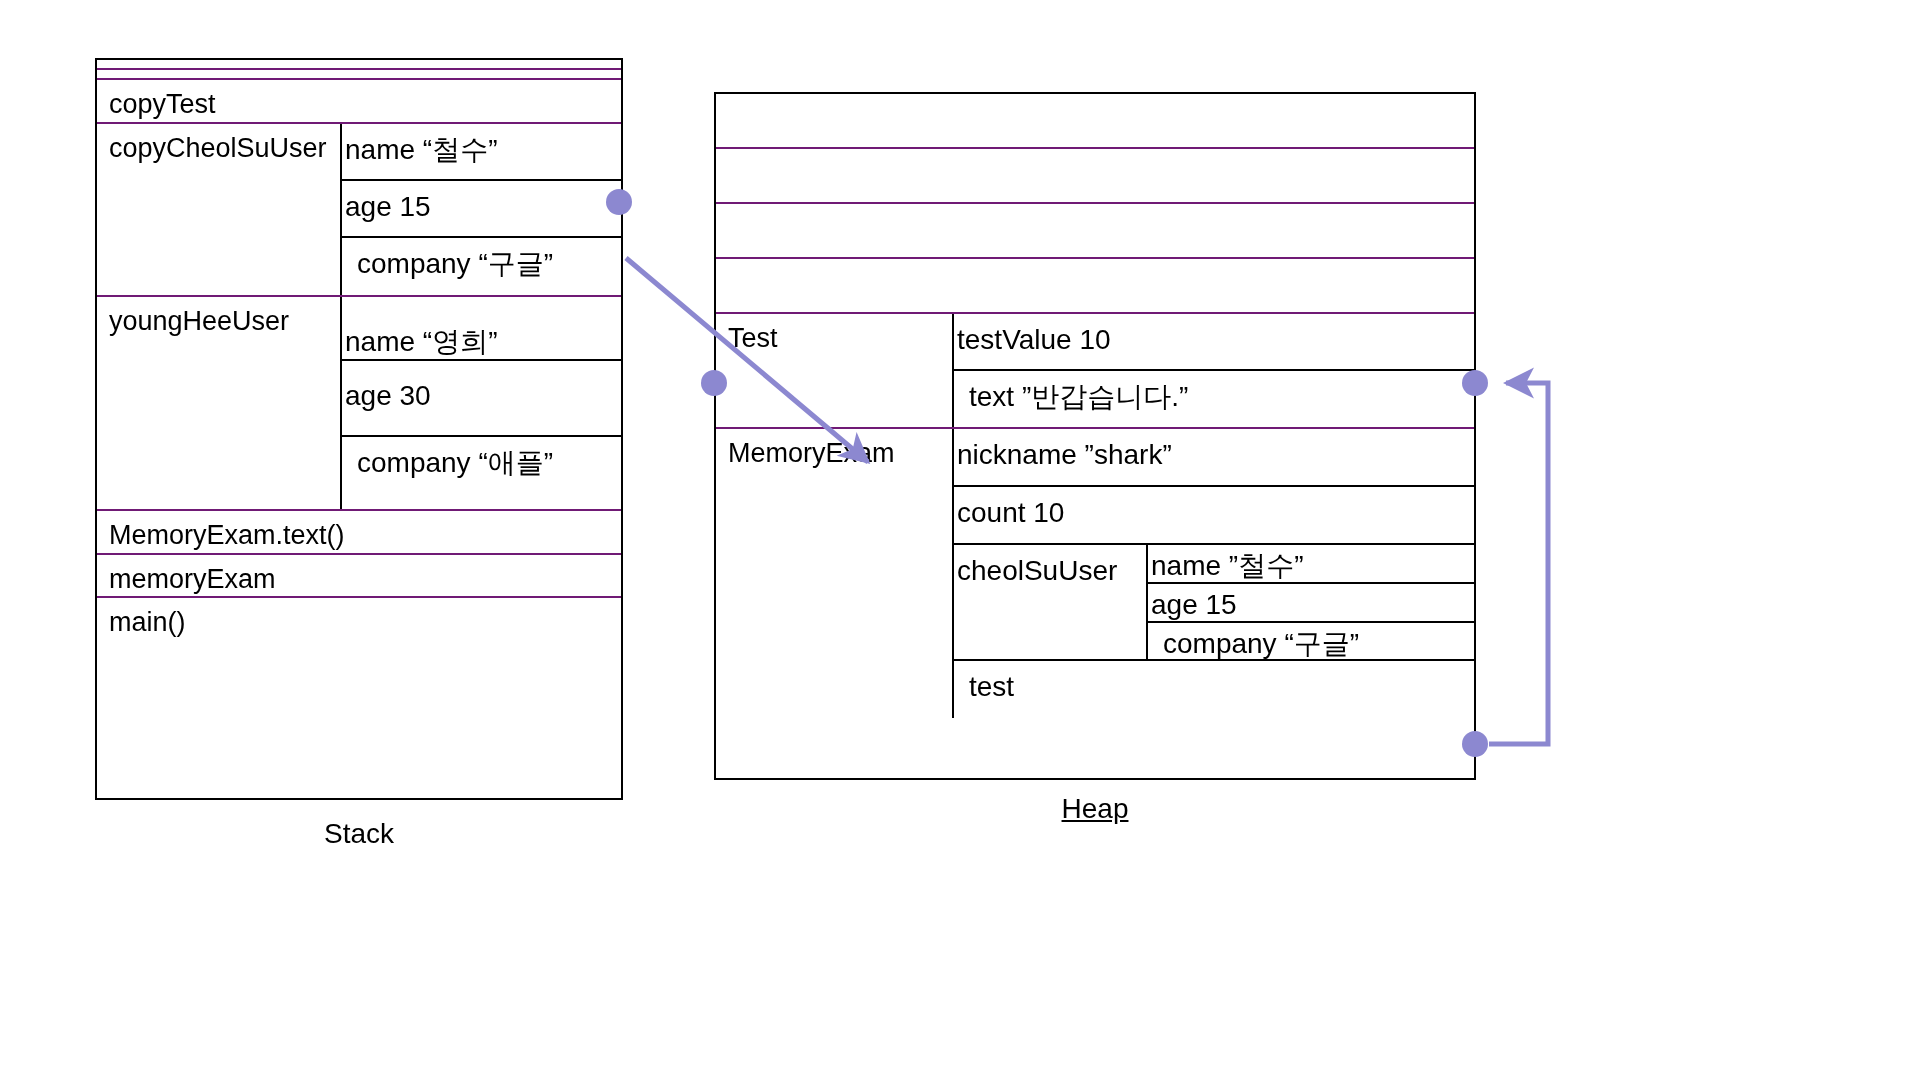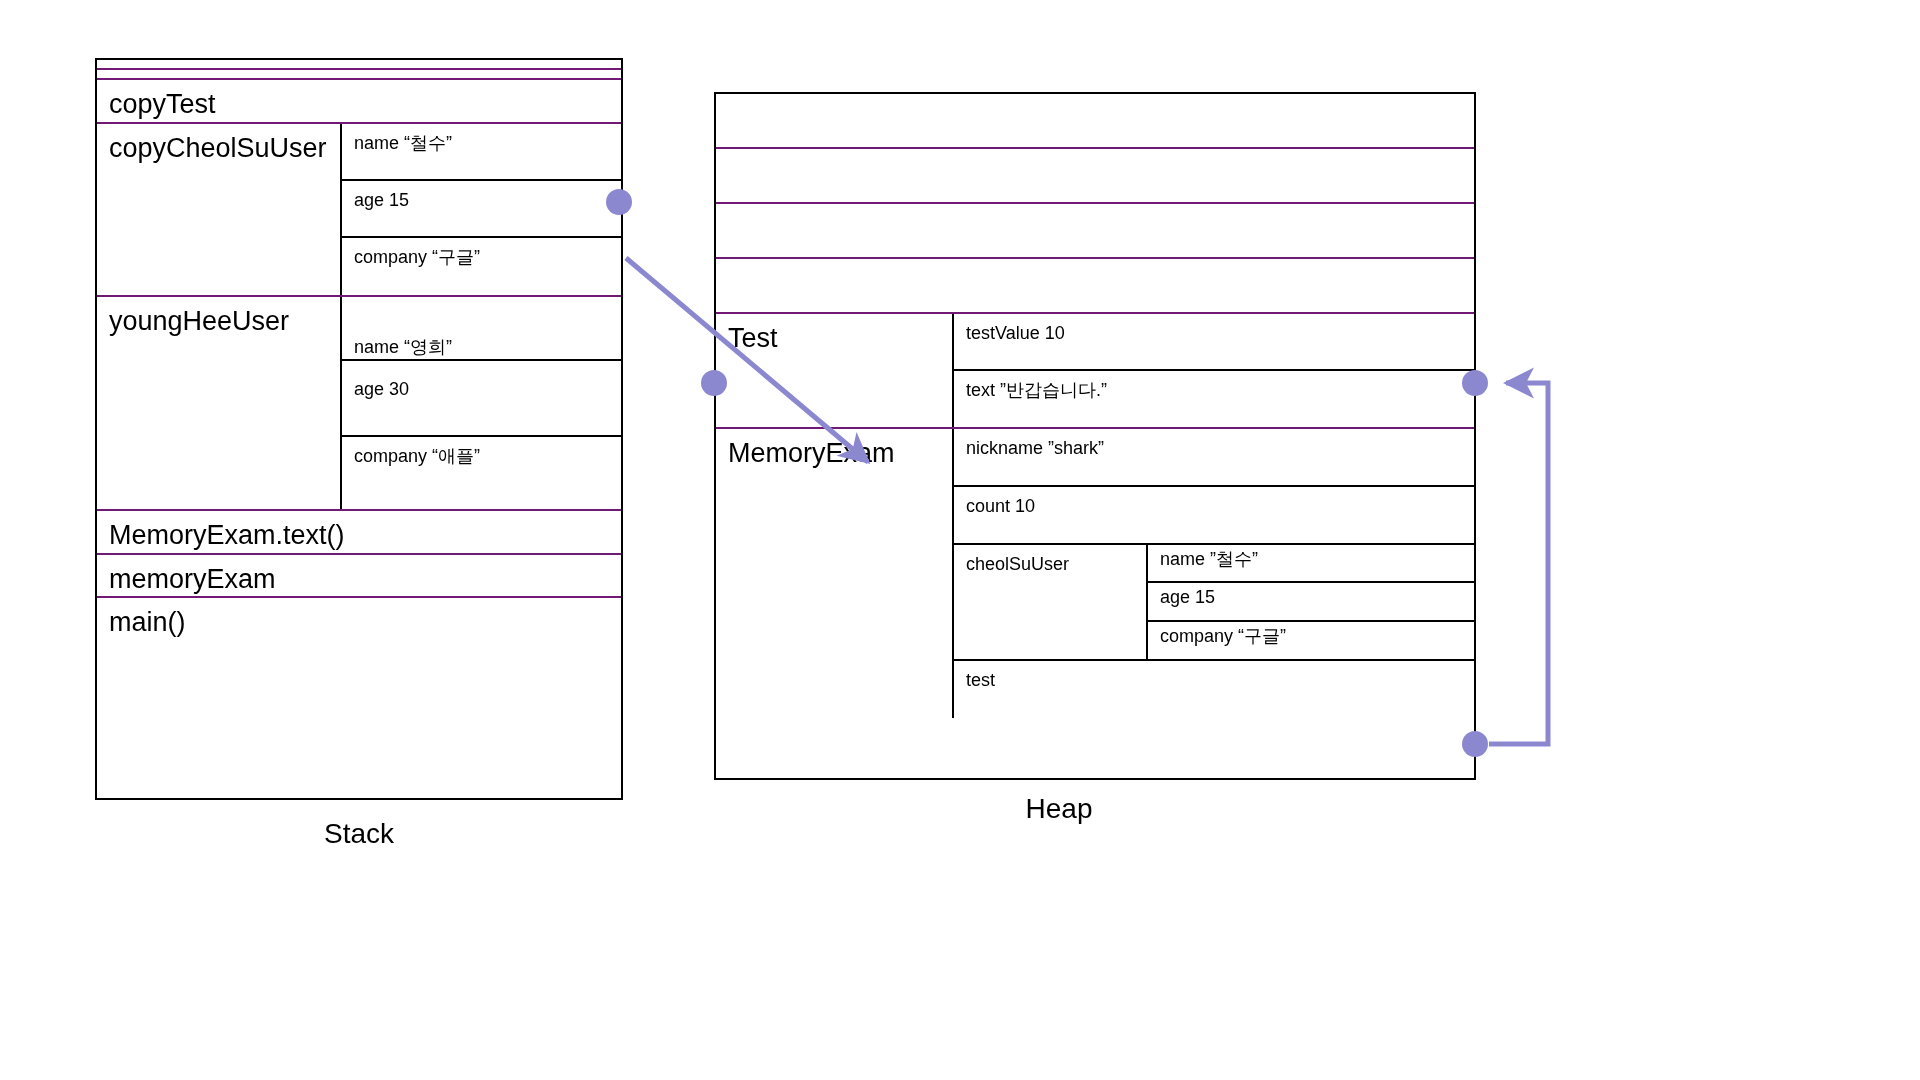--- a/index.html
+++ b/index.html
@@ -35,27 +35,27 @@
     line-height:1.25;
     white-space:nowrap;
   }
   .lcell{ border-right:2px solid #000; }
   .subcol{ display:flex; flex-direction:column; flex:1 1 auto; }
   .subrow{
     box-sizing:border-box;
     border-bottom:2px solid #000;
     display:flex;
   }
-  .subrow:last-child{border-bottom:none;}
+  .subrow:last-child{border-bottom:none;margin-left:12px;}
   .subcell{
     box-sizing:border-box;
     display:flex;
     align-items:flex-start;
-    padding:8px 0 0 12px;
-    font-size:18px;
+    padding:8px 0 0 3px;
+    font-size:28px;
     line-height:1.25;
     white-space:nowrap;
     flex:1 1 auto;
   }
 
   
   #stack-table{
     left:95px; top:58px; width:528px; height:742px;
   }
   #stack-table .row{height:auto;}
@@ -72,21 +72,21 @@
   .heap-sub-lcell{width:194px;}
 
   
   .caption{
     position:absolute;
     font-size:28px;
     text-align:center;
     color:#000;
   }
   #stack-caption{left:95px; top:818px; width:528px;}
-  #heap-caption{left:678px; top:793px; width:762px;}
+  #heap-caption{left:714px; top:793px; width:762px;text-decoration:underline;}
 
   
   #connectors{
     position:absolute;left:0;top:0;width:1920px;height:1080px;
     pointer-events:none;
   }
 </style>
 </head>
 <body>
 

